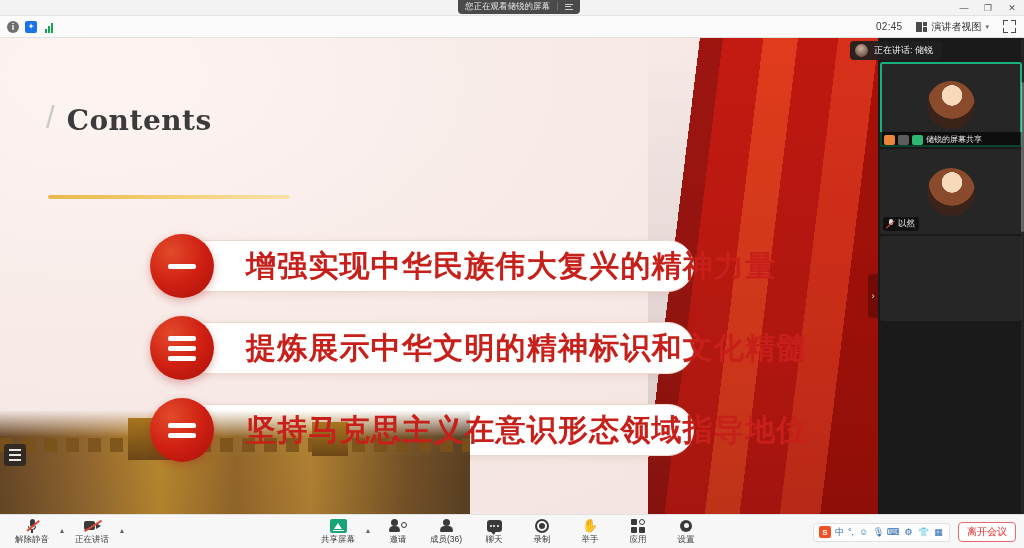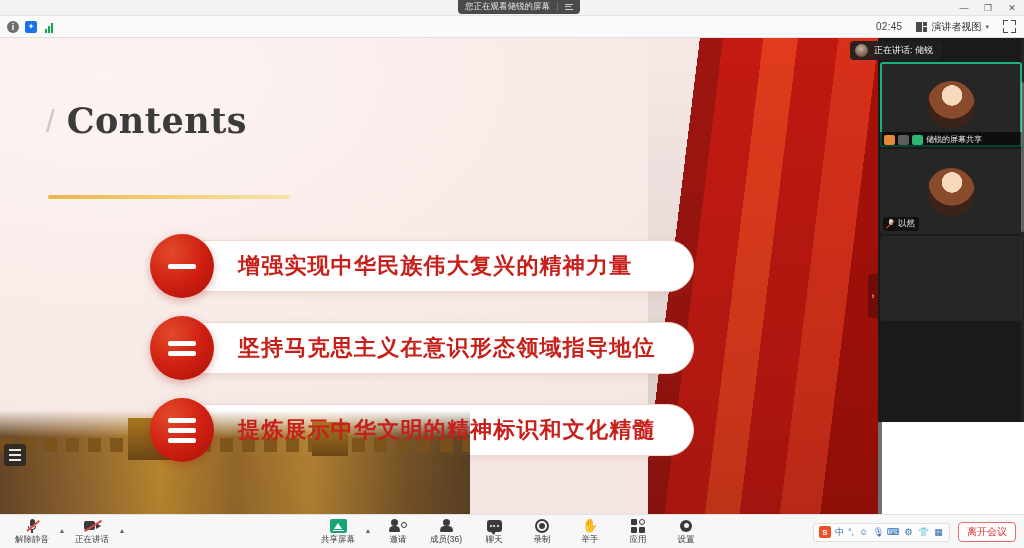--- a/index.html
+++ b/index.html
@@ -108,21 +108,21 @@
   .hdr { position: absolute; left: 46px; top: 62px; display: flex; align-items: flex-end; gap: 12px; }
   .hdr-cn {
     font-family: "DejaVu Serif", "Liberation Serif", serif;
     font-size: 55px; font-weight: 700; color: #cf1f12; letter-spacing: 4px;
     line-height: 1;
     text-shadow: 0 1px 0 rgba(140,20,10,.25);
   }
   .hdr-slash { font-size: 31px; color: #c9c9c9; font-weight: 300; padding-bottom: 3px; }
   .hdr-en {
     font-family: "DejaVu Serif", "Liberation Serif", serif;
-    font-size: 35px; font-weight: 700; color: #3b3b3b; letter-spacing: .5px;
+    font-size: 28px; font-weight: 700; color: #3b3b3b; letter-spacing: .5px;
     padding-bottom: 2px;
   }
   .hdr-rule {
     position: absolute; left: 48px; top: 157px; width: 242px; height: 4px;
     border-radius: 2px;
     background: linear-gradient(90deg, #e8b84a 0%, #f2cf74 50%, #f7e2a8 100%);
   }
 
   .items { position: absolute; left: 150px; top: 196px; }
   .item { position: relative; height: 64px; margin-bottom: 18px; display: flex; align-items: center; }
@@ -134,23 +134,23 @@
   }
   .circle {
     position: relative; z-index: 2;
     width: 64px; height: 64px; border-radius: 50%;
     background: radial-gradient(circle at 33% 28%, #e24a2a 0%, #cf1f12 52%, #a81109 100%);
     box-shadow: 0 3px 8px rgba(160,25,15,.30);
     display: flex; flex-direction: column; align-items: center; justify-content: center; gap: 5px;
   }
   .circle u { display: block; width: 28px; height: 5px; background: #fff; border-radius: 2px; text-decoration: none; }
   .item-text {
-    position: relative; z-index: 3; margin-left: 24px;
+    position: relative; z-index: 3; margin-left: 32px;
     font-family: Liberation Serif, serif;
-    font-size: 22px; font-weight: 700; color: #c7201a; letter-spacing: 1.2px;
+    font-size: 30px; font-weight: 700; color: #c7201a; letter-spacing: 1.2px;
     white-space: nowrap;
   }
 
   
   .wall {
     position: absolute; left: 0; bottom: 0; width: 470px; height: 104px;
     background:
       linear-gradient(180deg, rgba(255,255,255,0) 0%, rgba(255,255,255,0) 4%, rgba(0,0,0,.05) 100%),
       linear-gradient(90deg, #5b3a16 0%, #8a5c21 18%, #b5801f 34%, #8d5d1c 50%, #ad7a24 66%, #6d4718 86%, #4d3313 100%);
     opacity: .92;
@@ -178,21 +178,21 @@
 
   .collapse-tab {
     position: absolute; right: 0; top: 236px; width: 10px; height: 44px;
     background: rgba(0,0,0,.28); border-radius: 4px 0 0 4px;
     display: flex; align-items: center; justify-content: center;
     color: #efefef; font-size: 9px;
   }
 
   
   .panel {
-    position: absolute; left: 878px; top: 38px; width: 146px; height: 384px;
+    position: absolute; left: 878px; top: 38px; width: 146px; height: 476px;
     background: #1a1a1a; overflow: hidden;
   }
   .panel-divider {
     position: absolute; left: 878px; top: 38px; width: 4px; height: 476px;
     background: #6f6f6f;
   }
   .tile {
     position: relative; width: 142px; height: 85px; margin: 0 2px 2px 2px;
     background: #262626; border-radius: 3px; overflow: hidden;
     display: flex; align-items: center; justify-content: center;
@@ -418,31 +418,31 @@
           <div class="circle">
               <u></u>
             </div>
           <div class="item-text">增强实现中华民族伟大复兴的精神力量</div>
         </div>
         <div class="item">
           <div class="bubble"></div>
           <div class="circle">
               <u></u>
               <u></u>
+              <u></u>
             </div>
-          <div class="item-text">坚持马克思主义在意识形态领域指导地位</div>
+          <div class="item-text">提炼展示中华文明的精神标识和文化精髓</div>
         </div>
         <div class="item">
           <div class="bubble"></div>
           <div class="circle">
               <u></u>
               <u></u>
-              <u></u>
             </div>
-          <div class="item-text">提炼展示中华文明的精神标识和文化精髓</div>
+          <div class="item-text">坚持马克思主义在意识形态领域指导地位</div>
         </div>
       </div>
 
       <div class="wall"></div>
       <div class="wall-top"></div>
       <div class="wall-tower t1"></div>
       <div class="wall-tower t2"></div>
     </div>
 
     <div class="annot-widget">

